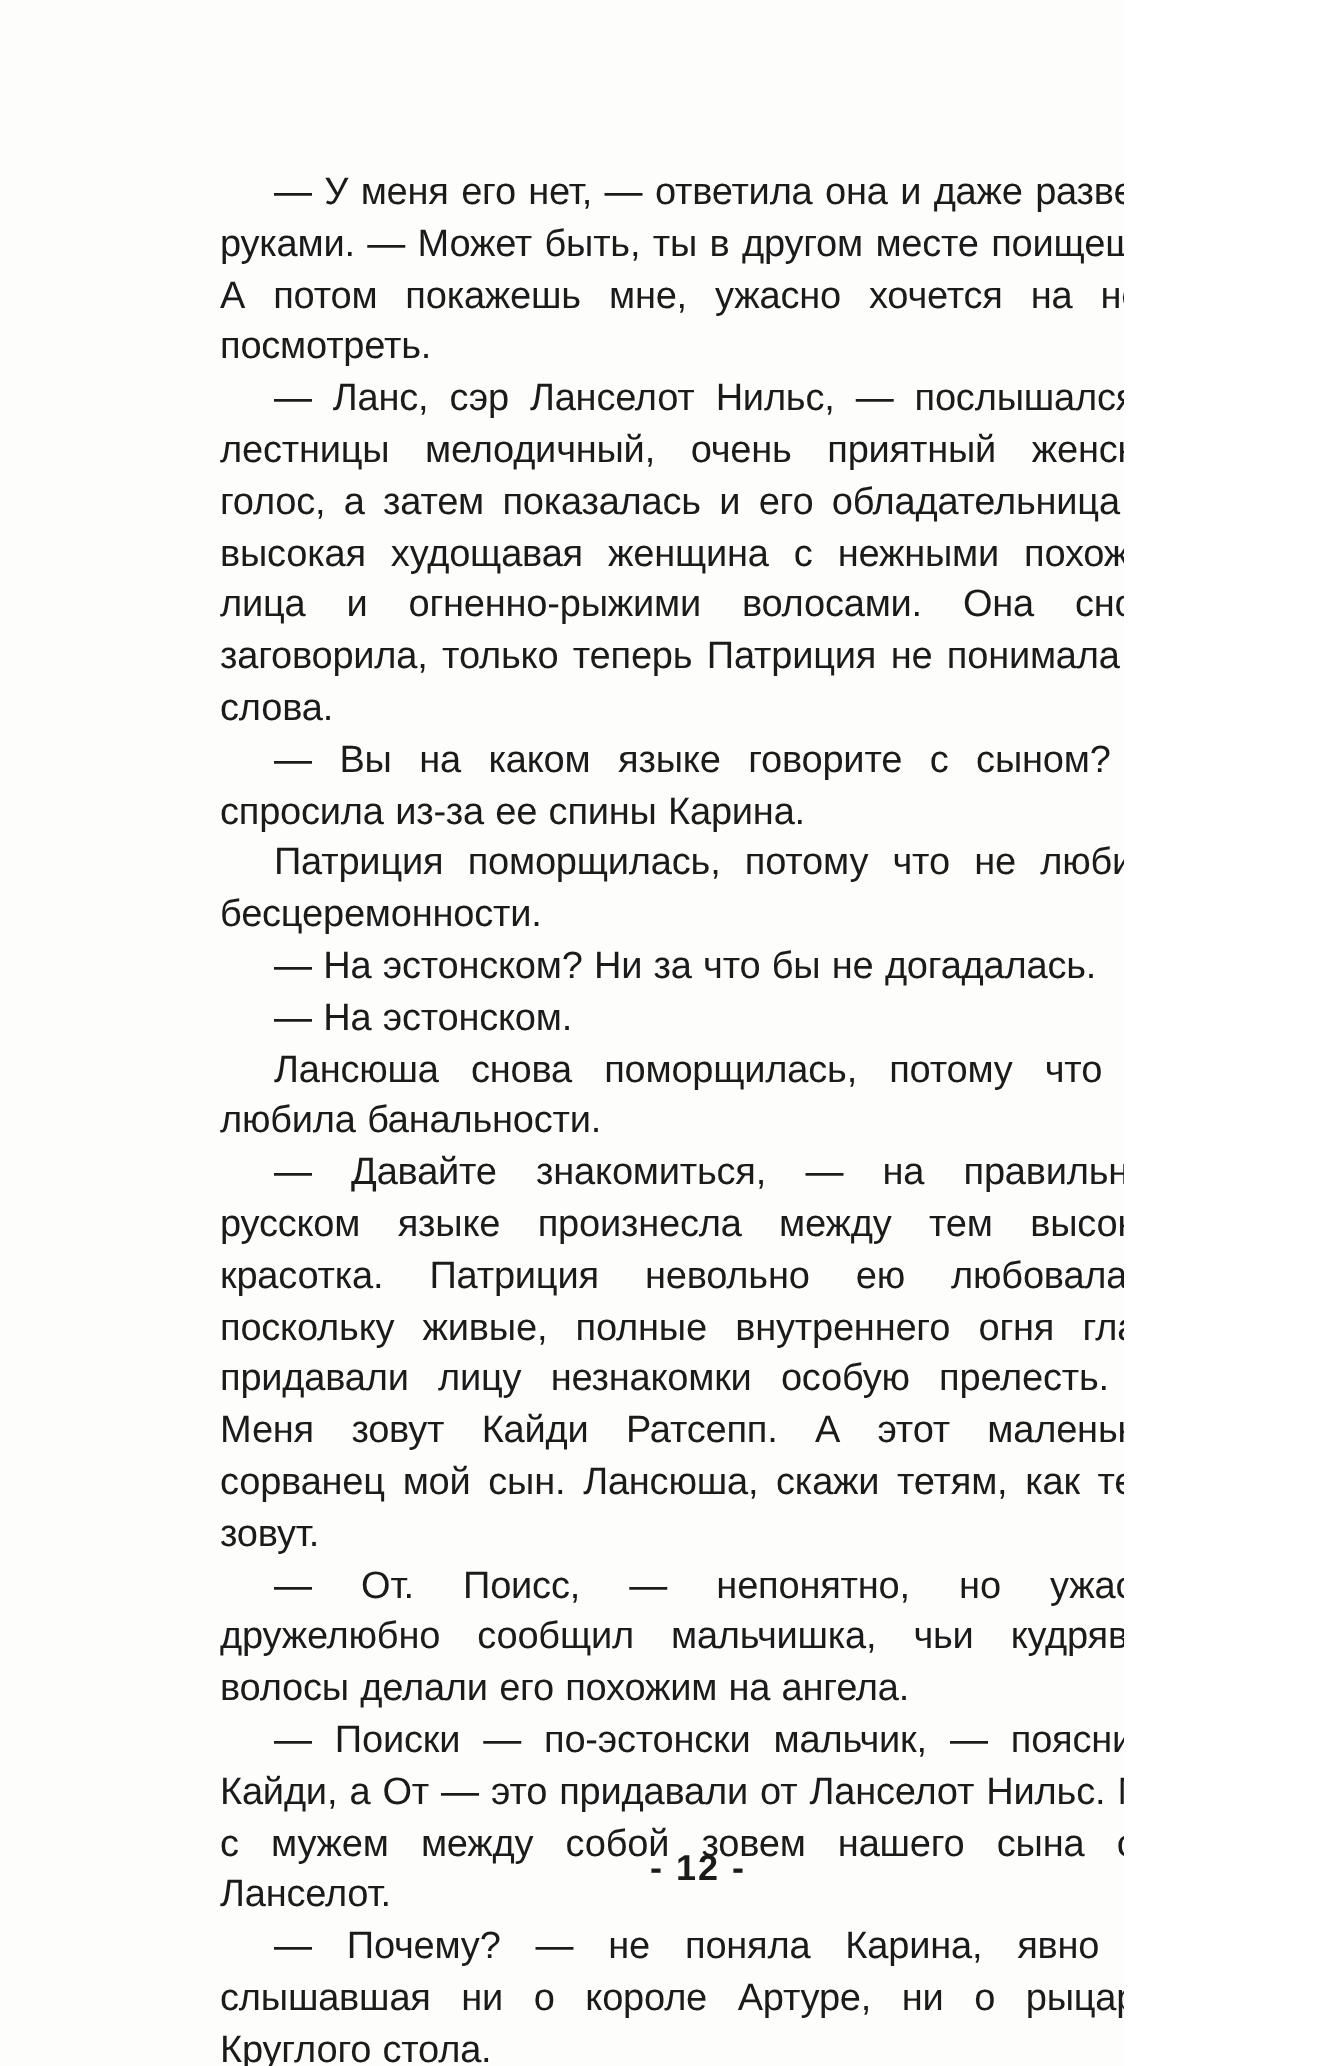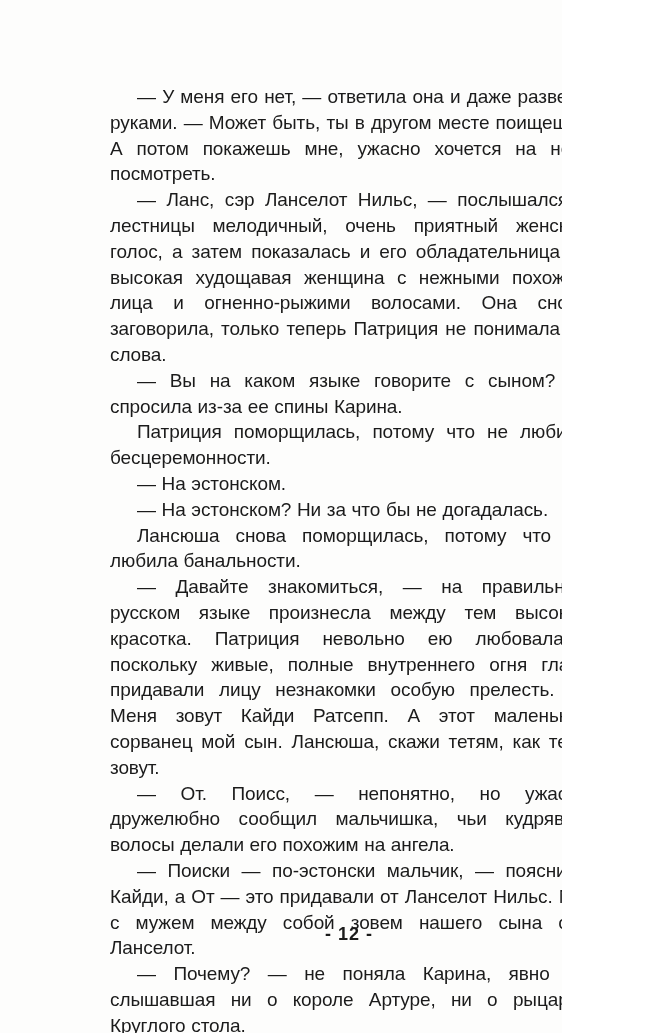--- a/index.html
+++ b/index.html
@@ -53,22 +53,22 @@
 </style>
 </head>
 <body>
 
 <div class="book-page" style="background: rgb(253, 253, 252); color: rgb(27, 27, 27);">
   <div class="text-block">
       <p lang="ru">— У меня его нет, — ответила она и даже развела руками. — Может быть, ты в другом месте поищешь? А потом покажешь мне, ужасно хочется на него посмотреть.</p>
       <p lang="ru">— Ланс, сэр Ланселот Нильс, — послышался с лестницы мелодичный, очень приятный женский голос, а затем показалась и его обладательница — высокая худощавая женщина с нежными похожим лица и огненно-рыжими волосами. Она снова заговорила, только теперь Патриция не понимала ни слова.</p>
       <p lang="ru">— Вы на каком языке говорите с сыном? — спросила из-за ее спины Карина.</p>
       <p lang="ru">Патриция поморщилась, потому что не любила бесцеремонности.</p>
+      <p lang="ru">— На эстонском? Ни за что бы не догадалась.</p>
       <p lang="ru">— На эстонском.</p>
-      <p lang="ru">— На эстонском? Ни за что бы не догадалась.</p>
       <p lang="ru">Лансюша снова поморщилась, потому что не любила банальности.</p>
       <p lang="ru">— Давайте знакомиться, — на правильном русском языке произнесла между тем высокая красотка. Патриция невольно ею любовалась, поскольку живые, полные внутреннего огня глаза придавали лицу незнакомки особую прелесть. — Меня зовут Кайди Ратсепп. А этот маленький сорванец мой сын. Лансюша, скажи тетям, как тебя зовут.</p>
       <p lang="ru">— От. Поисс, — непонятно, но ужасно дружелюбно сообщил мальчишка, чьи кудрявые волосы делали его похожим на ангела.</p>
       <p lang="ru">— Поиски — по-эстонски мальчик, — пояснила Кайди, а От — это придавали от Ланселот Нильс. Мы с мужем между собой зовем нашего сына сэр Ланселот.</p>
       <p lang="ru">— Почему? — не поняла Карина, явно не слышавшая ни о короле Артуре, ни о рыцарях Круглого стола.</p>
     </div>
   <div class="page-number">- 12 -</div>
 </div>
 
 </body></html>

